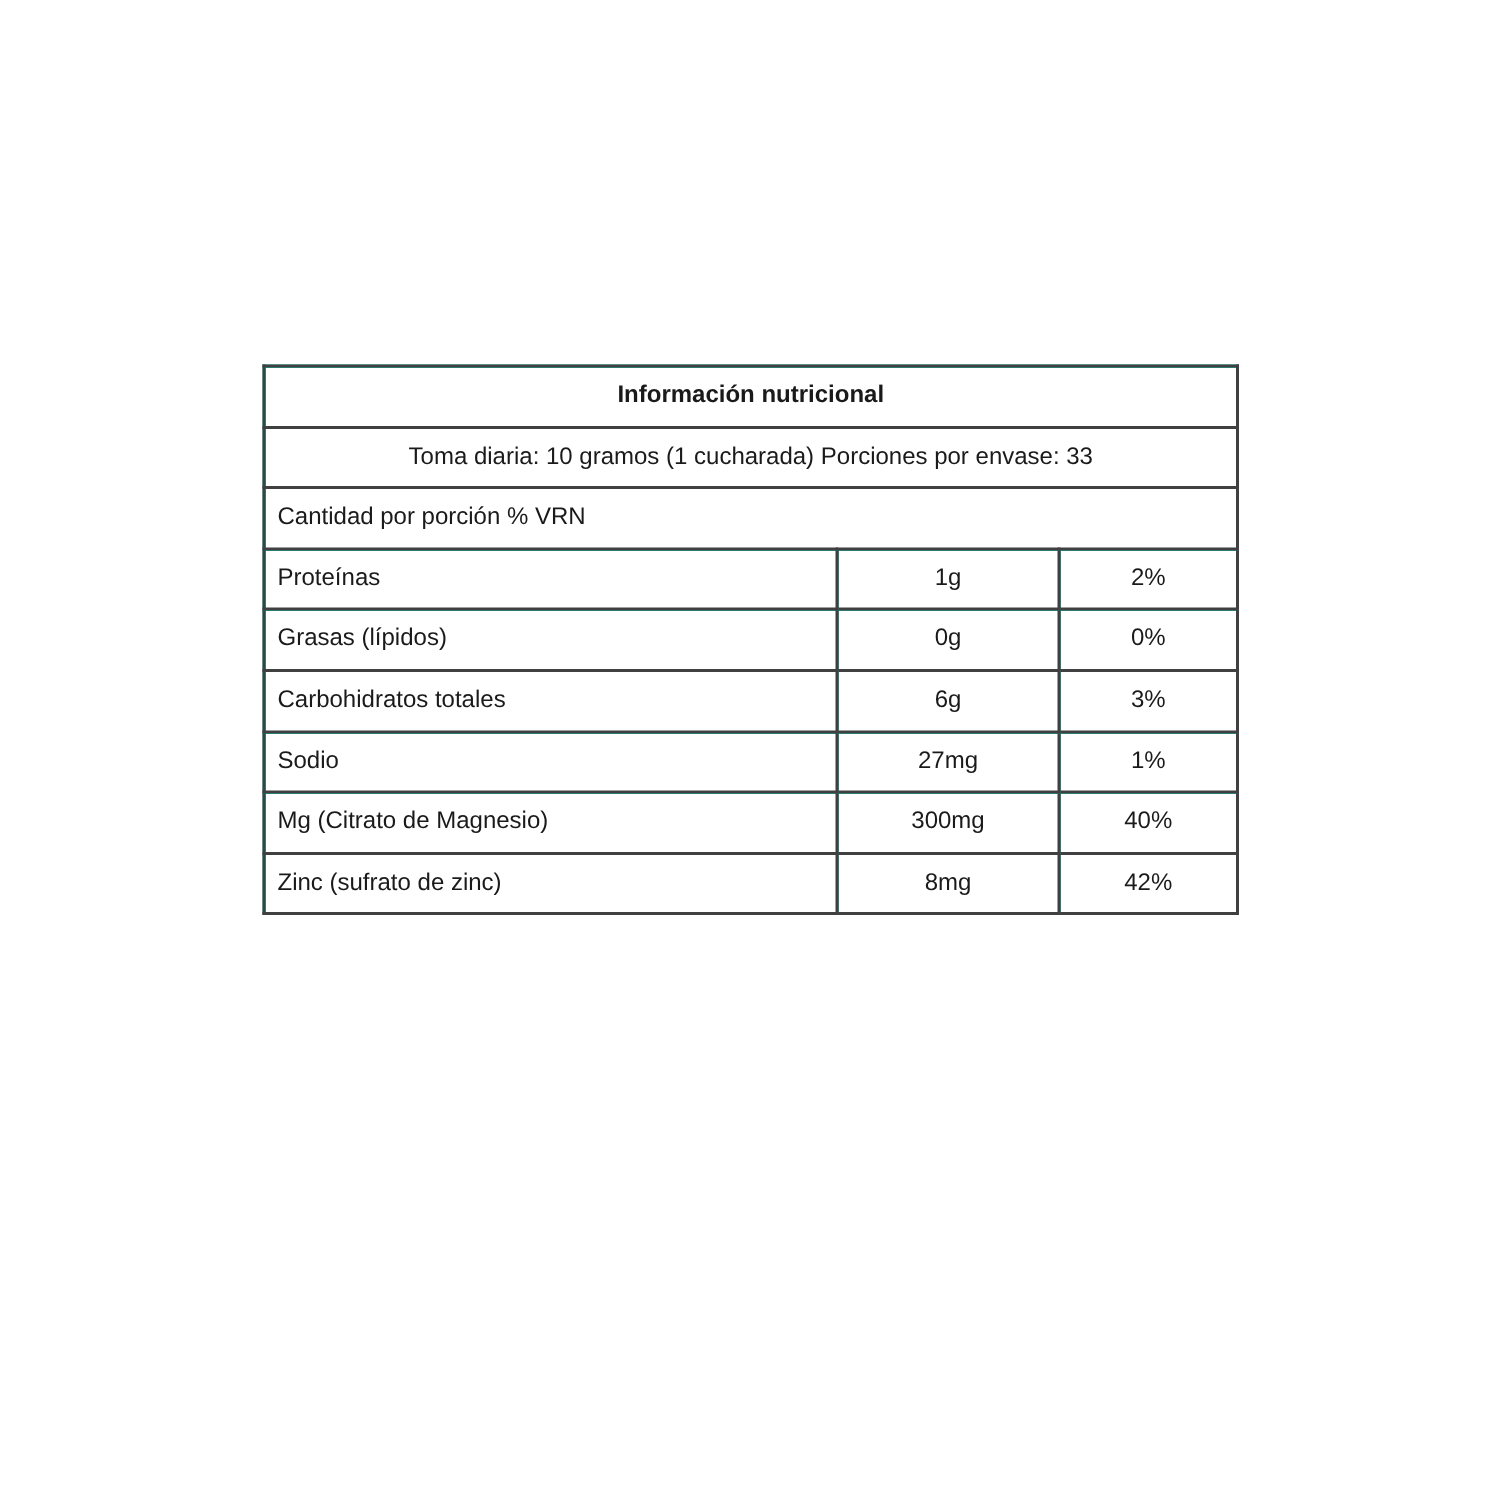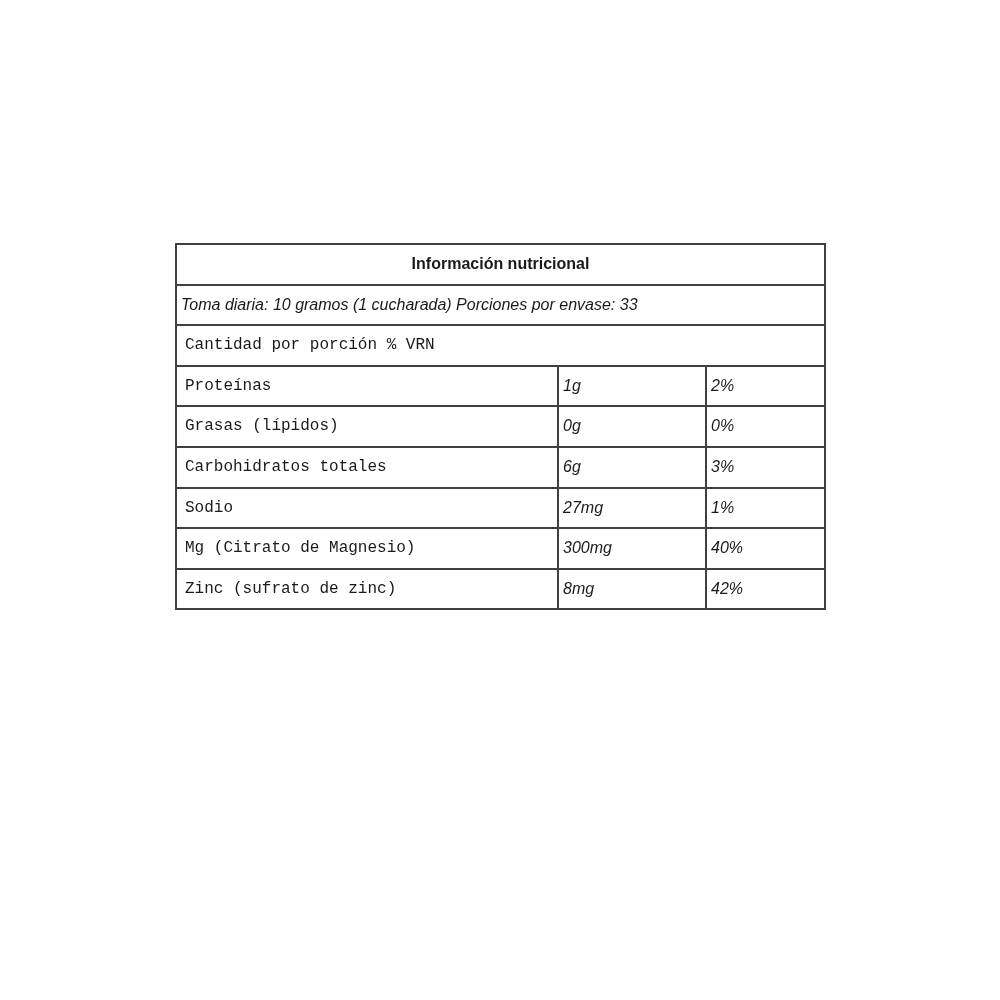--- a/index.html
+++ b/index.html
@@ -30,22 +30,22 @@
     border: 2px solid #404040;
     height: 40.6px;
     font-size: 16px;
     line-height: 1.15;
     vertical-align: middle;
     color: #1a1a1a;
     background: #ffffff;
     overflow: hidden;
     white-space: nowrap;
   }
-  td.center { padding: 0 4px; font-style: italic; }
-  td.left   { text-align: left;  padding: 0 8px; font-family: Liberation Mono, monospace; }
+  td.center { text-align: center; padding: 0 4px; }
+  td.left   { text-align: left;  padding: 0 8px; }
   td.title-cell {
     font-weight: bold;
     text-align: center;
     font-size: 16.5px;
   }
 </style>
 </head>
 <body>
 
 <div class="page">

